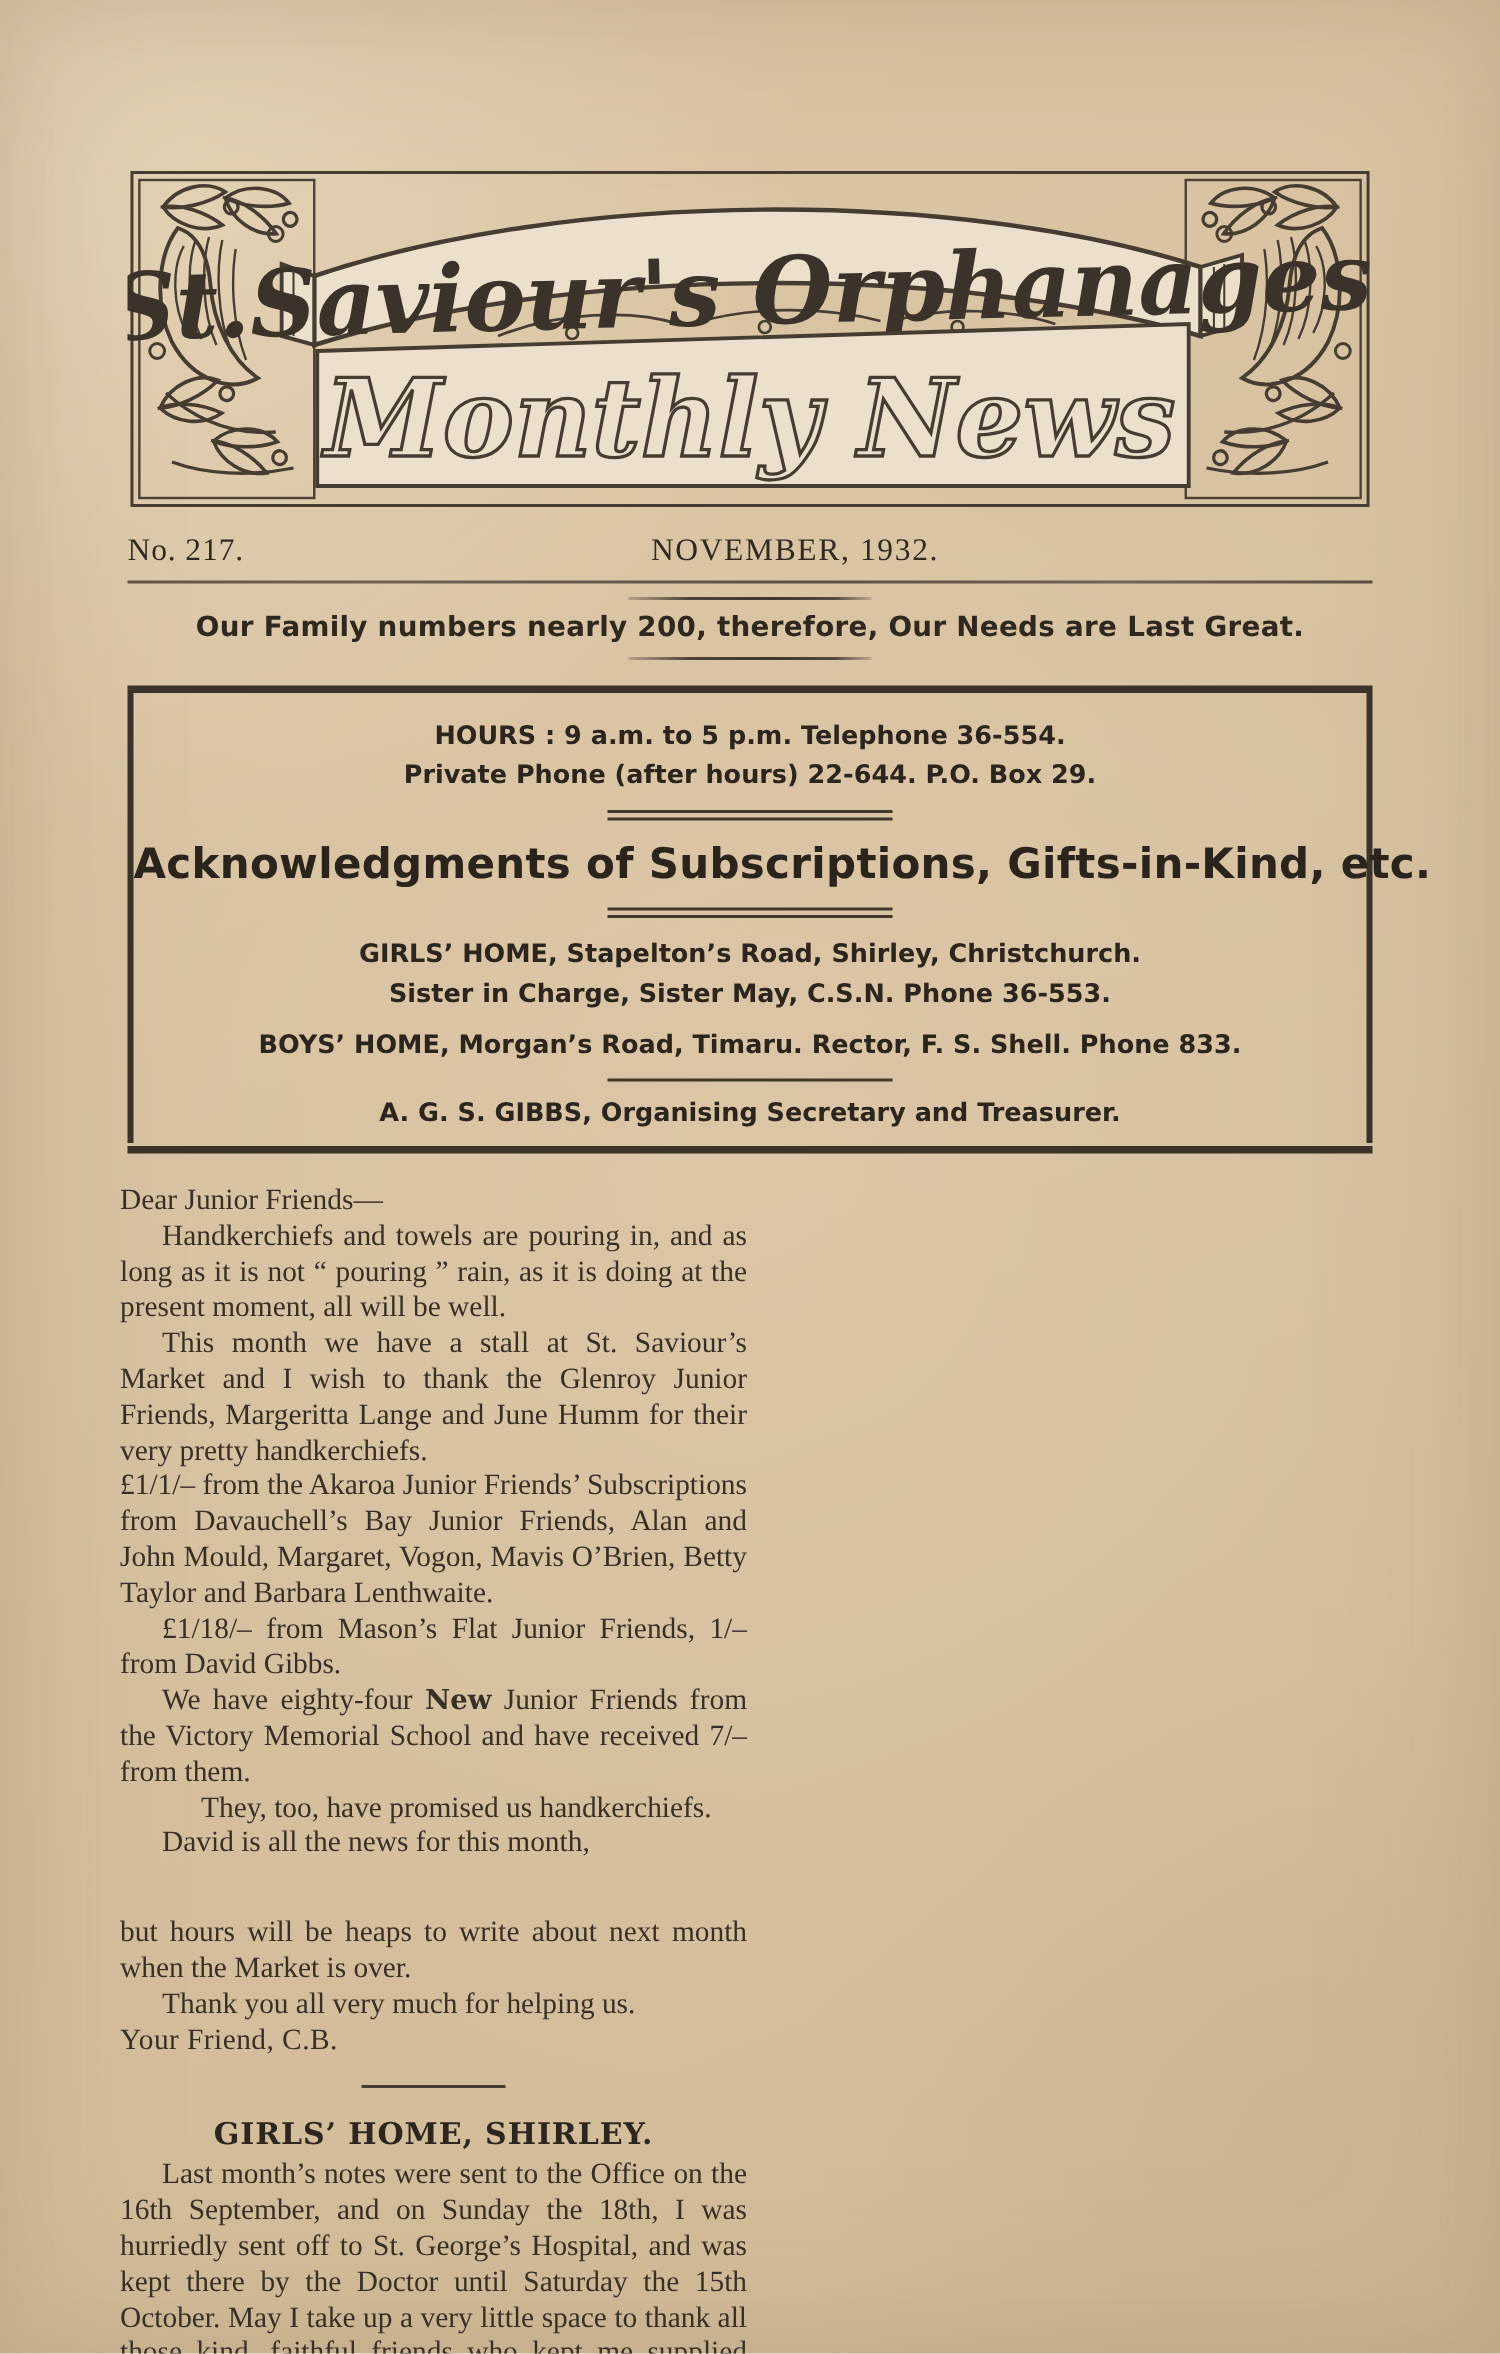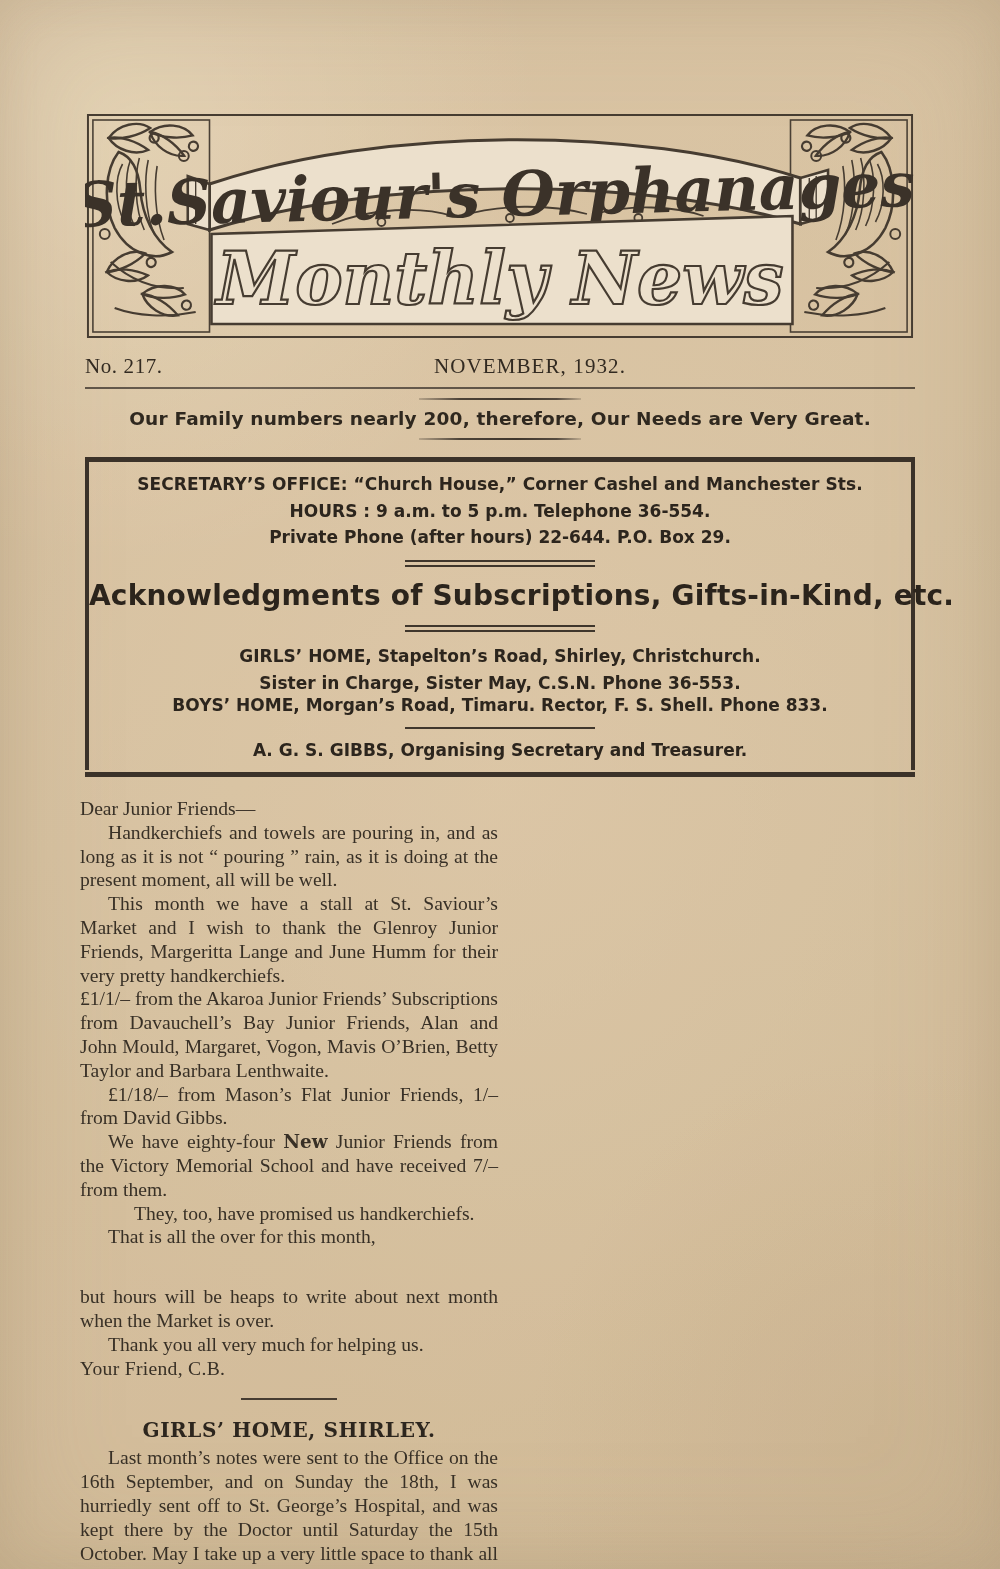--- a/index.html
+++ b/index.html
@@ -140,21 +140,21 @@
     font-family: "DejaVu Sans", sans-serif;
     font-weight: bold;
     font-size: 28px;
     letter-spacing: .2px;
     color: #2b241c;
     margin-top: 12px;
     white-space: nowrap;
   }
   .p-girls  { font-size: 17px; margin-top: 14px; }
   .p-sister { font-size: 17px; margin-top: 7px; }
-  .p-boys   { font-size: 17px; margin-top: 2px; }
+  .p-boys   { font-size: 17px; margin-top: 14px; }
   .single-rule {
     width: 190px; height: 2px; background: #40372d;
     margin: 12px auto 0 auto;
   }
   .p-gibbs { font-size: 17px; margin-top: 11px; }
 
   
   .columns {
     display: flex;
     margin: 20px 6px 0 10px;
@@ -301,27 +301,26 @@
   </div>
 
   <div class="issue-line">
     <span class="issue-no">No. 217.</span>
     <span class="issue-date">NOVEMBER, 1932.</span>
   </div>
   <div class="rule-thin-full"></div>
 
 
   <div class="hair-rule"></div>
-  <div class="motto-line">Our Family numbers nearly 200, therefore, Our Needs are Very Great.</div>
+  <div class="motto-line">Our Family numbers nearly 200, therefore, Our Needs are Last Great.</div>
   <div class="hair-rule"></div>
 
   <div class="panel-wrap">
     <div class="panel-top-rule"></div>
     <div class="panel">
-      <div class="p-line p-office">SECRETARY’S OFFICE: “Church House,” Corner Cashel and Manchester Sts.</div>
       <div class="p-line p-hours">HOURS :  9 a.m. to 5 p.m.    Telephone  36-554.</div>
       <div class="p-line p-phone">Private Phone (after hours) 22-644.  P.O. Box 29.</div>
 
       <div class="dbl-rule">
           <div></div>
           <div></div>
         </div>
 
       <div class="p-ack">Acknowledgments of Subscriptions, Gifts-in-Kind, etc.</div>
 
@@ -344,21 +343,21 @@
   <div class="columns">
 
     <div class="col">
       <p class="noindent">Dear Junior Friends—</p>
       <p class="indent">Handkerchiefs and towels are pouring in, and as long as it is not “ pouring ” rain, as it is doing at the present moment, all will be well.</p>
       <p class="indent">This month we have a stall at St. Saviour’s Market and I wish to thank the Glenroy Junior Friends, Margeritta Lange and June Humm for their very pretty handkerchiefs.</p>
       <p class="noindent">£1/1/– from the Akaroa Junior Friends’ Subscriptions from Davauchell’s Bay Junior Friends, Alan and John Mould, Margaret, Vogon, Mavis O’Brien, Betty Taylor and Barbara Lenthwaite.</p>
       <p class="indent">£1/18/– from Mason’s Flat Junior Friends, 1/– from David Gibbs.</p>
       <p class="indent"><span>We have eighty-four </span><b>New</b><span> Junior Friends from the Victory Memorial School and have received 7/– from them.</span></p>
       <p class="indent-wide">They, too, have promised us handkerchiefs.</p>
-      <p class="indent lastline-left">That is all the over for this month,</p>
+      <p class="indent lastline-left">David is all the news for this month,</p>
     </div>
 
     <div class="col">
       <p class="noindent">but hours will be heaps to write about next month when the Market is over.</p>
       <p class="indent">Thank you all very much for helping us.</p>
       <p class="sign-off lastline-left">Your Friend, C.B.</p>
 
       <div class="mid-rule"></div>
 
       <div class="sect-head">GIRLS’ HOME, SHIRLEY.</div>

